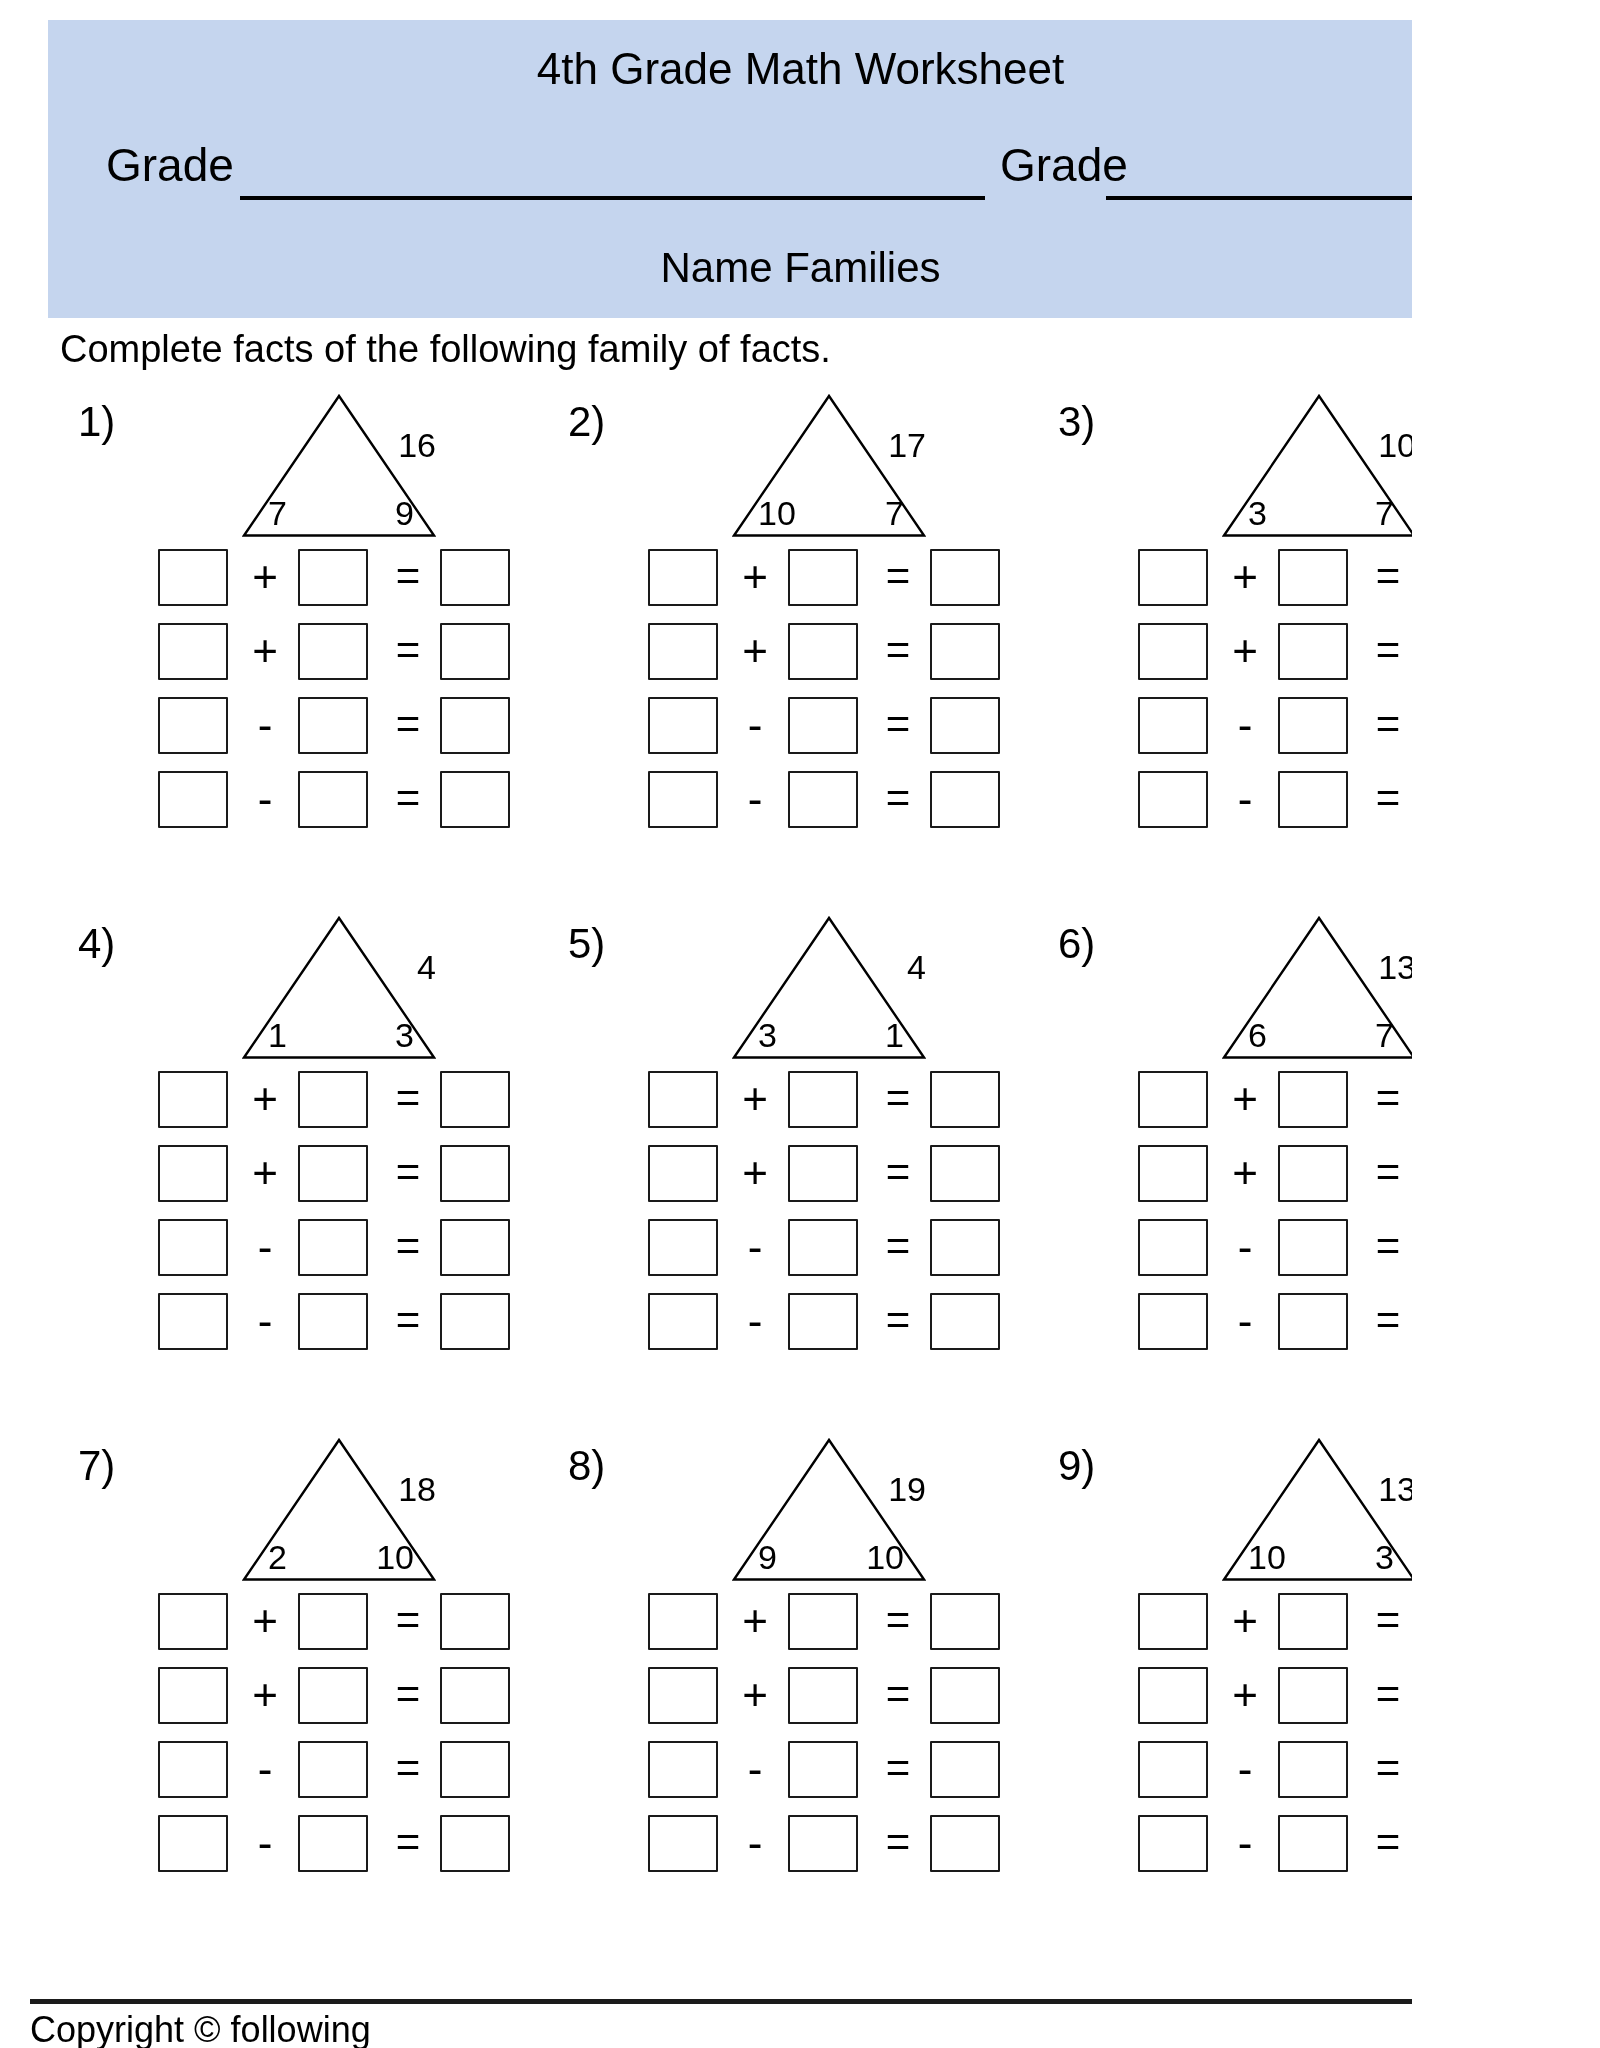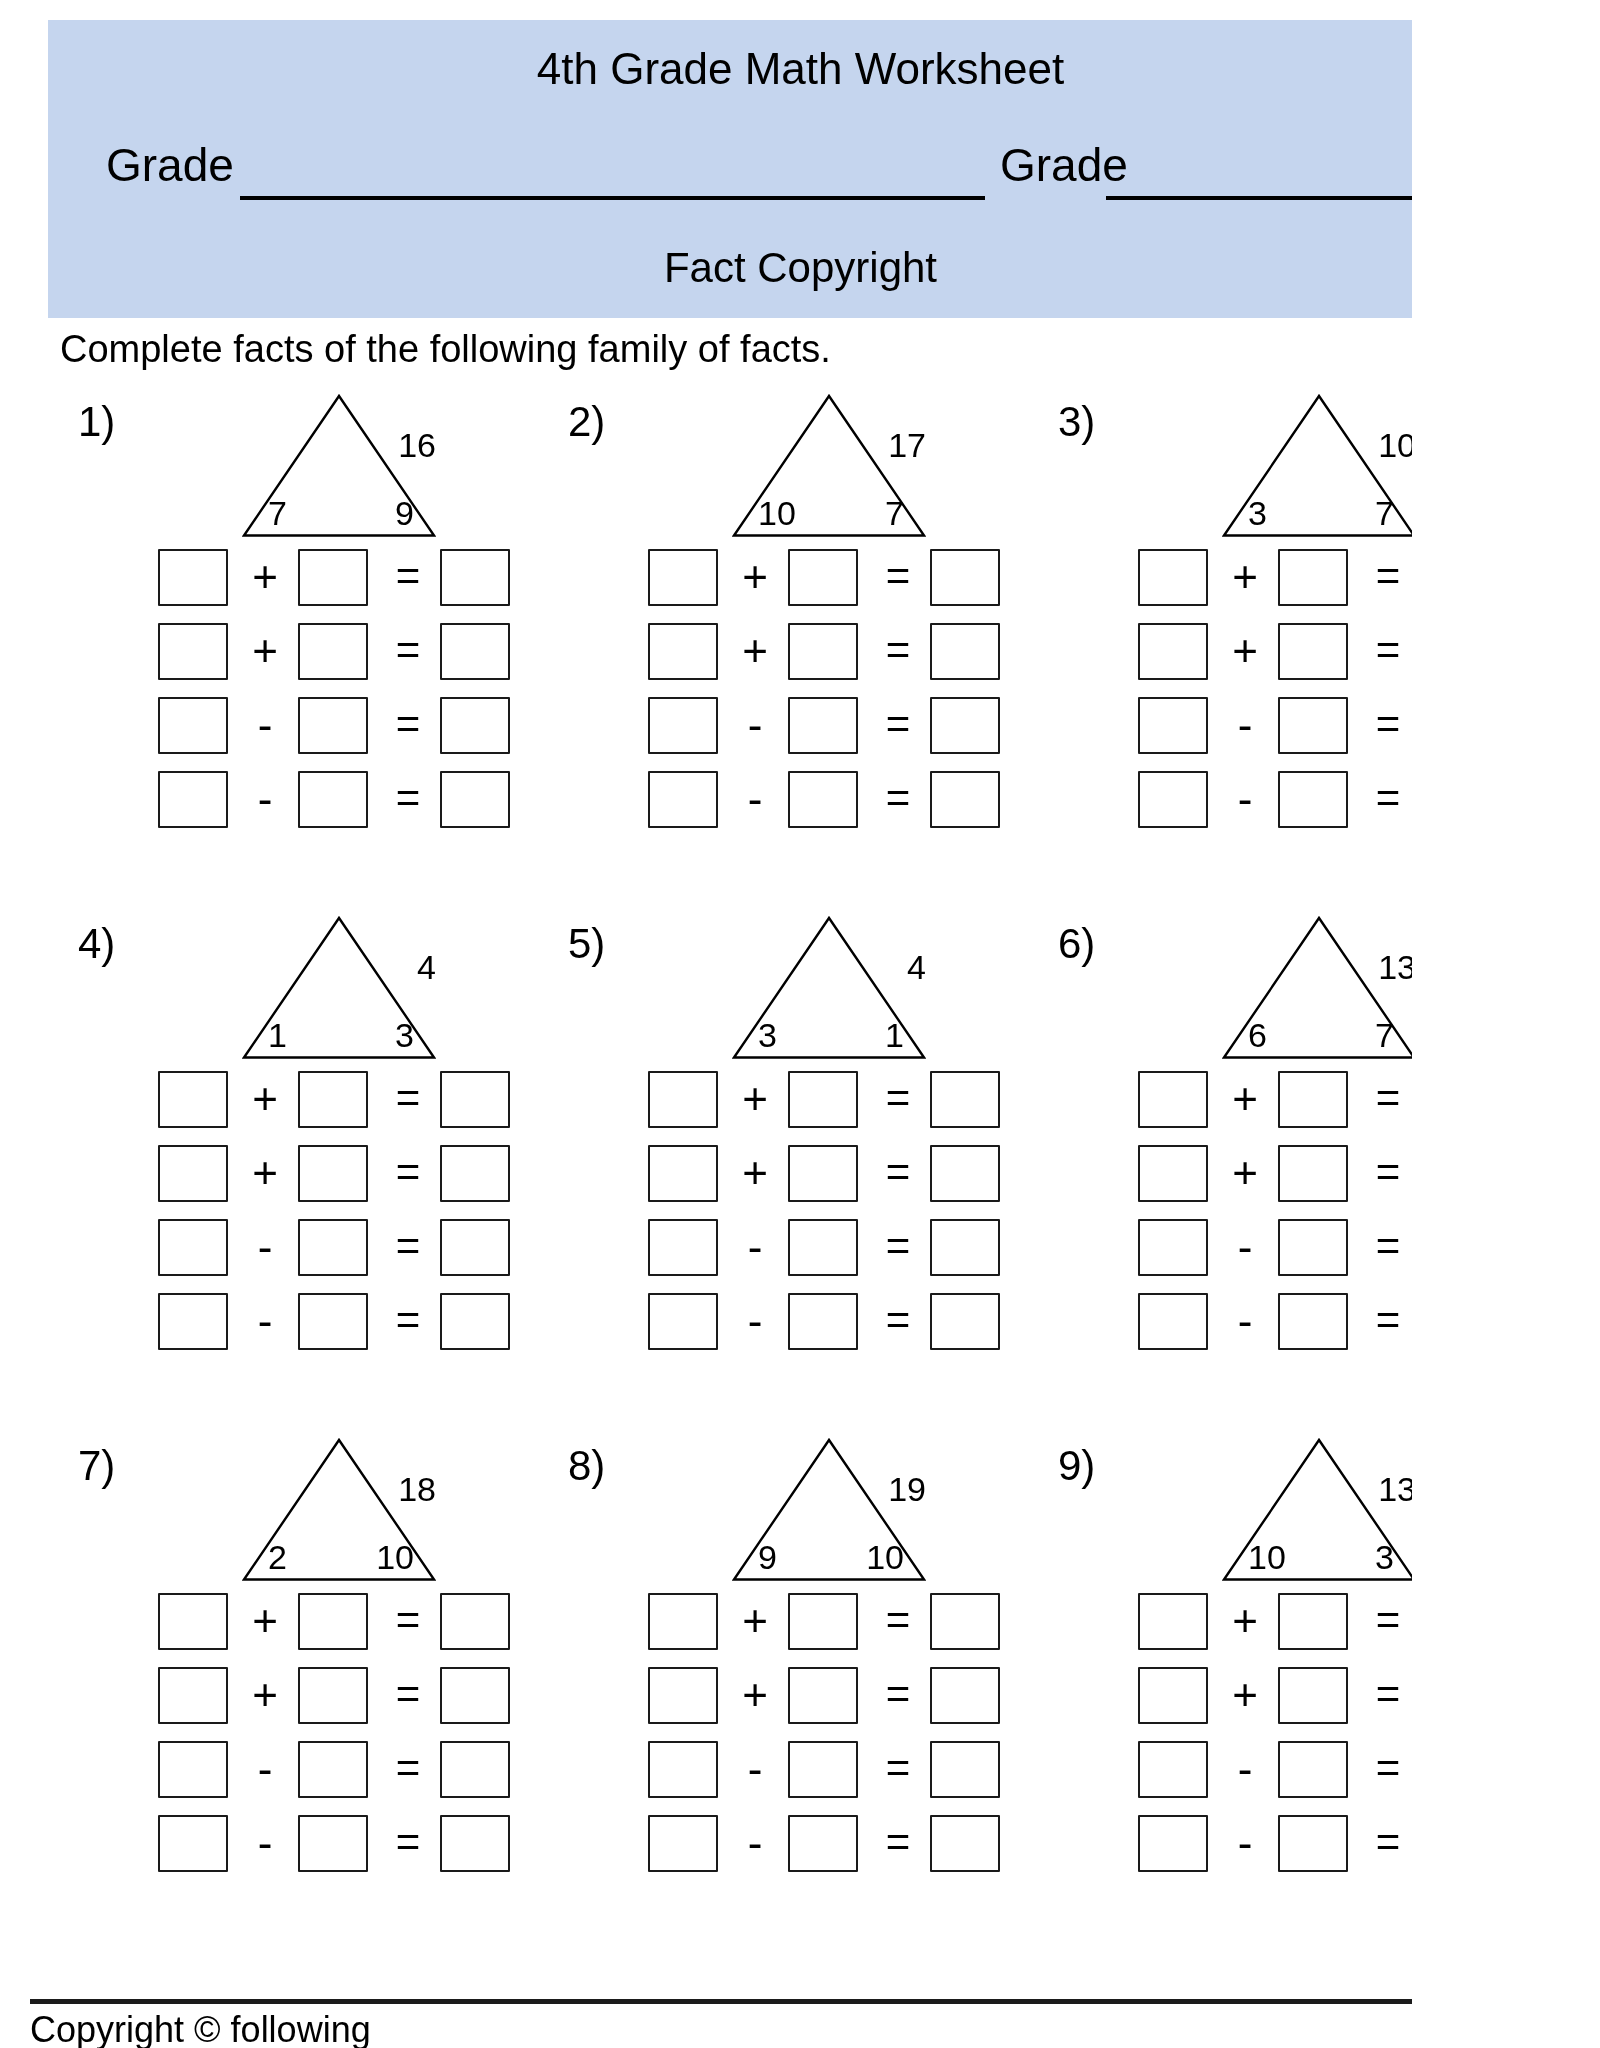--- a/index.html
+++ b/index.html
@@ -41,21 +41,21 @@
 <body>
 
 <div class="page">
 
   <div class="header" style="background: rgb(197, 213, 238);">
     <div class="title">4th Grade Math Worksheet</div>
     <span class="name-label">Grade</span>
     <div class="name-line"></div>
     <span class="date-label">Grade</span>
     <div class="date-line"></div>
-    <div class="subtitle">Fact Copyright</div>
+    <div class="subtitle">Name Families</div>
   </div>
 
   <div class="instruction">Complete facts of the following family of facts.</div>
 
   <div id="problems">
       <div class="problem" style="left: 78px; top: 380px;">
     <span class="plabel">1)</span>
     <div class="tri">
       <svg viewBox="0 0 194 145">
         <polygon points="97,3 2,142.5 192,142.5" fill="#ffffff" stroke="#000000" stroke-width="2.4"></polygon>

